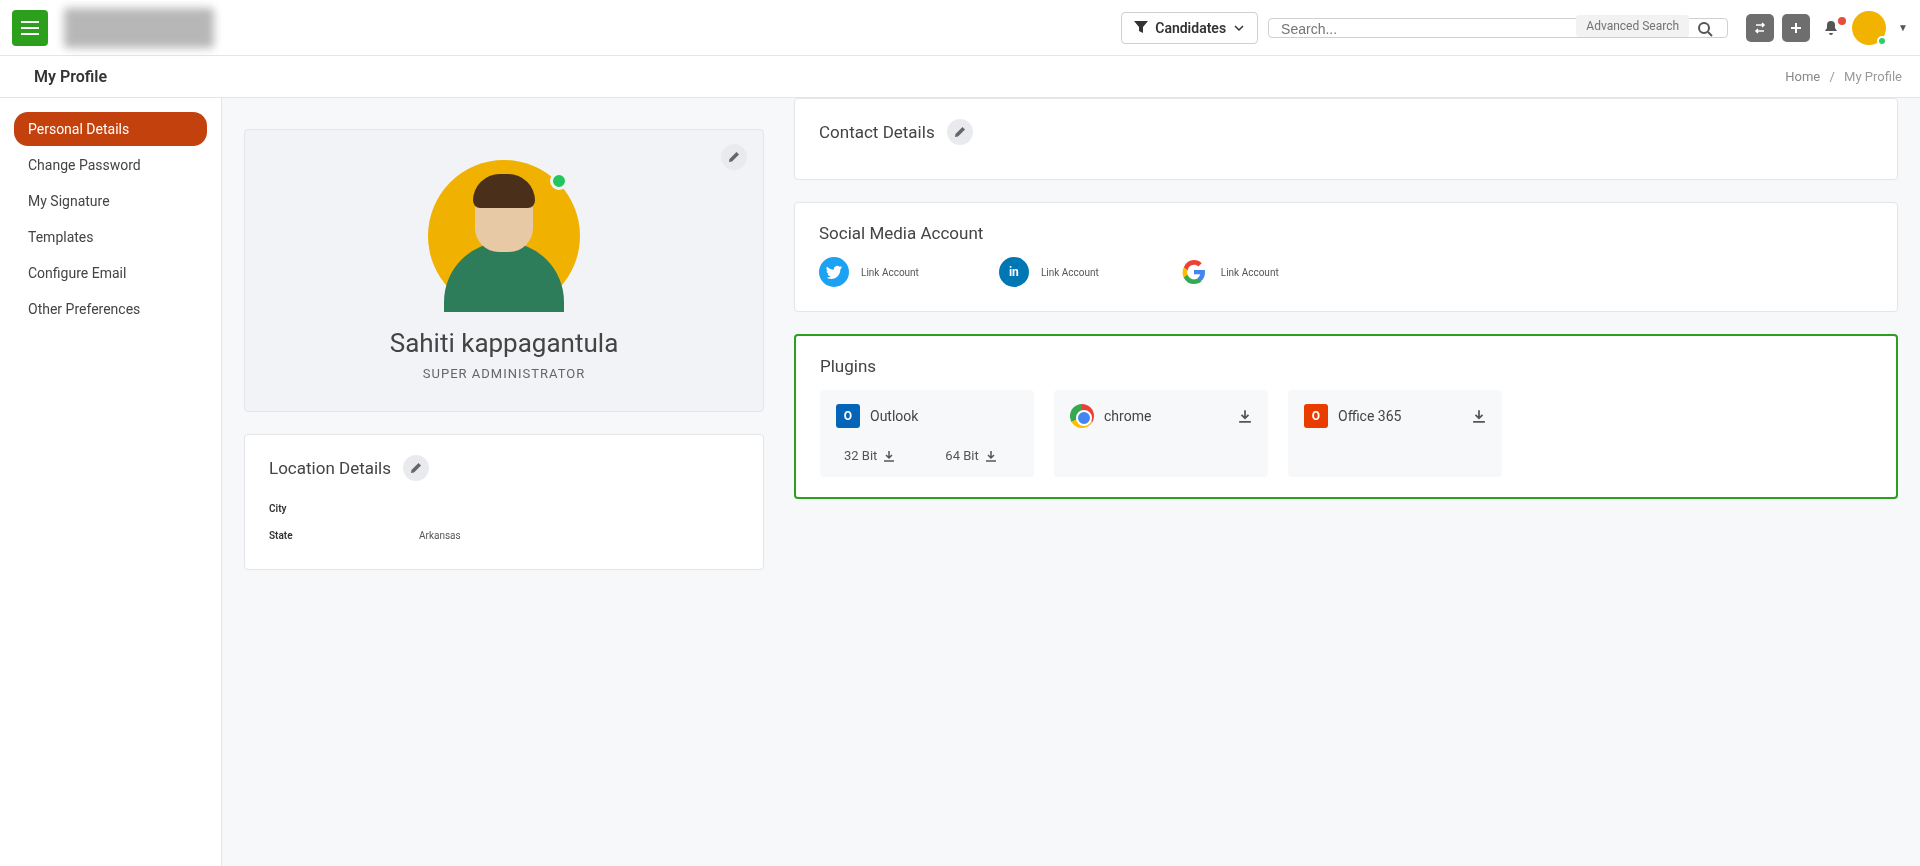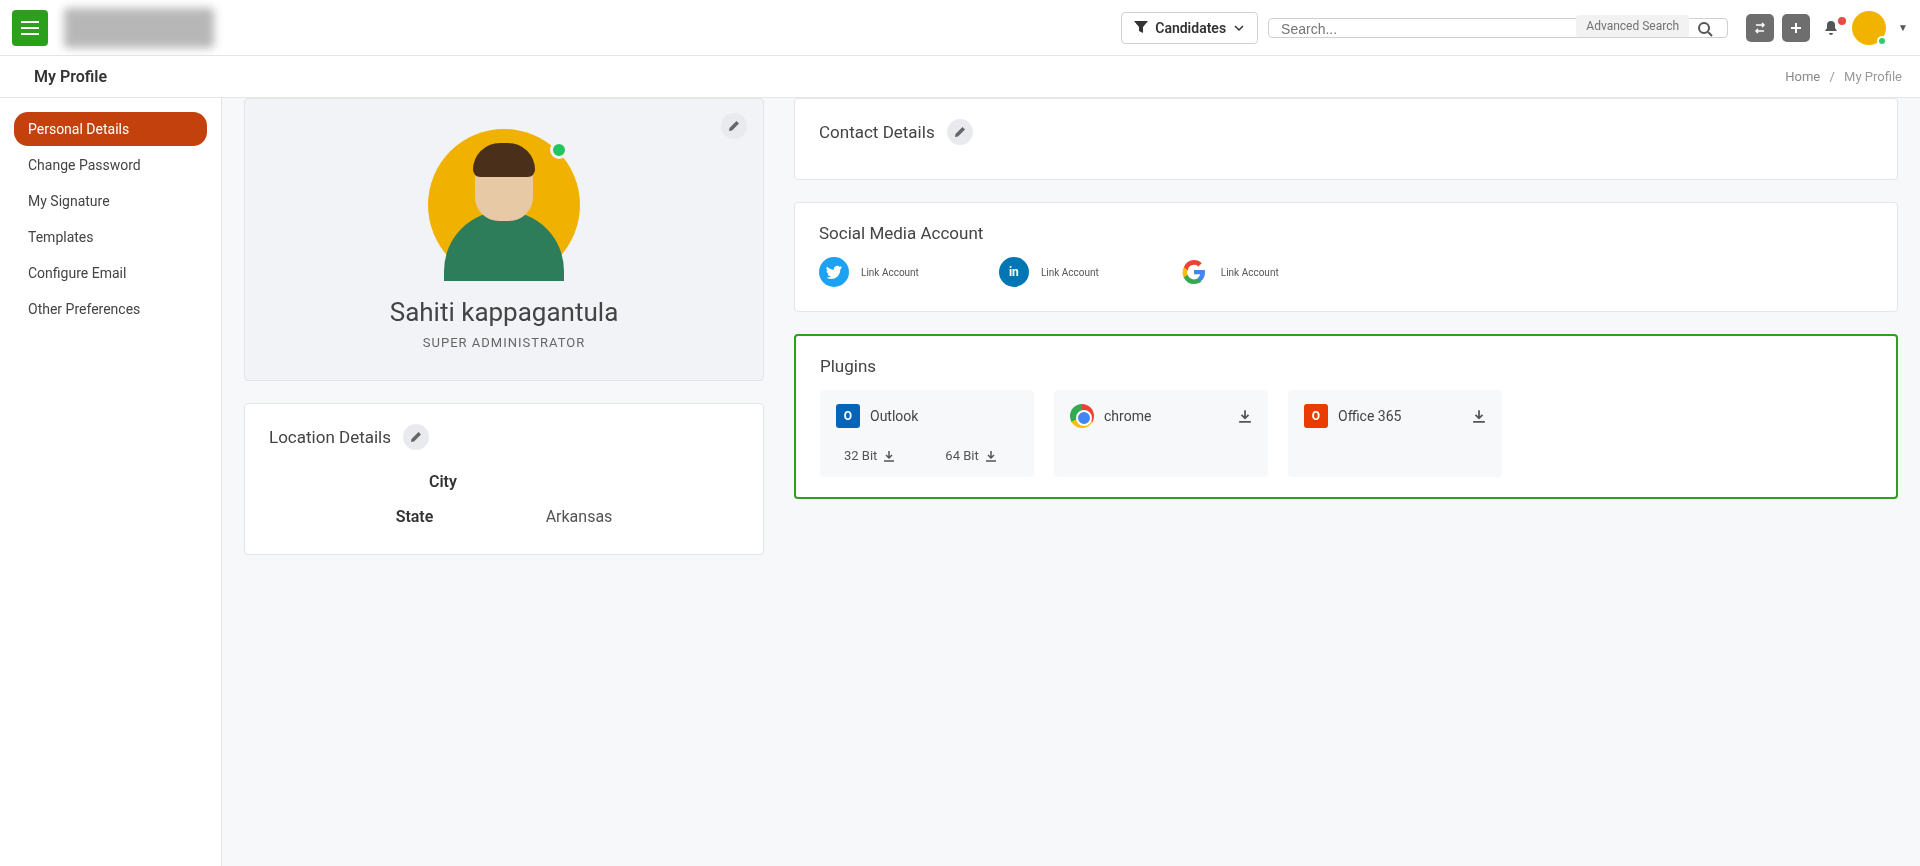--- a/index.html
+++ b/index.html
@@ -36,34 +36,34 @@
 .layout { display: flex; }
 .sidebar { width: 222px; border-right: 1px solid #e5e5e5; padding: 14px; min-height: calc(100vh - 98px); }
 .sidebar-item { padding: 9px 14px; font-size: 14px; color: #444; border-radius: 3px; cursor: pointer; margin-bottom: 2px; }
 .sidebar-item.active { background: #c2410c; color: #fff; font-weight: 400; border-radius: 14px; }
 .content { flex: 1; background: #f7f8fa; padding: 0 22px 30px; display: flex; gap: 30px; align-items: flex-start; }
 
 .col-left { width: 520px; }
 .col-right { flex: 1; }
 
 .card { background: #fff; border: 1px solid #e3e5e8; border-radius: 4px; margin-top: 0; margin-bottom: 22px; position: relative; }
-.profile-card { background: #f2f3f6; border: 1px solid #e3e5e8; border-radius: 4px; text-align: center; padding: 24px 20px 30px; position: relative; margin-bottom: 22px;}
+.profile-card { background: #f2f3f6; border: 1px solid #e3e5e8; border-radius: 4px; text-align: center; padding: 24px 20px 30px; position: relative; margin-bottom: 22px; margin-top: 31px;}
 .edit-pencil { position: absolute; top: 14px; right: 16px; width: 26px; height: 26px; border-radius: 50%; background: #e9eaed; display: flex; align-items: center; justify-content: center; cursor: pointer; }
 .avatar-large { width: 152px; height: 152px; border-radius: 50%; background: #f1b100; margin: 6px auto 16px; position: relative; overflow: visible; }
 .avatar-large .status { position: absolute; top: 12px; right: 12px; width: 18px; height: 18px; background: #22c55e; border-radius: 50%; border: 3px solid #f2f3f6; }
 .avatar-body { position:absolute; bottom:0; left:50%; transform:translateX(-50%); width:120px; height:70px; background:#2e7d5a; border-radius:60px 60px 0 0; }
 .avatar-head { position:absolute; top:22px; left:50%; transform:translateX(-50%); width:58px; height:70px; background:#e8c9a6; border-radius:28px 28px 24px 24px; }
 .avatar-hair { position:absolute; top:14px; left:50%; transform:translateX(-50%); width:62px; height:34px; background:#4a2f1a; border-radius:30px 30px 8px 8px; }
 .profile-name { font-size: 26px; color: #444; font-weight: 400; }
 .profile-role { font-size: 13px; letter-spacing: 1px; color: #666; margin-top: 8px; }
 
 .card-body { padding: 20px 24px; }
 .card-title { font-size: 17px; color: #444; display: inline-block; }
 .card-title-row { display: flex; align-items: center; gap: 12px; margin-bottom: 14px; }
-.field-row { display: flex; padding: 8px 0; font-size: 16px; justify-content: center; }
+.field-row { display: flex; padding: 8px 0; font-size: 10px; }
 .field-label { width: 150px; color: #333; font-weight: 600; }
 .field-value { color: #555; }
 .blurred { filter: blur(5px); background: #ccc; color: transparent; border-radius: 3px; display: inline-block; min-width: 180px; height: 14px; }
 
 .contact-grid { display: grid; grid-template-columns: 150px 1fr 110px; gap: 10px 8px; font-size: 14px; align-items: center; }
 .contact-grid .lab { font-weight: 600; color: #333; }
 .contact-grid .val { color: #555; }
 
 .social-row { display: flex; gap: 80px; padding: 14px 0 4px; align-items: center; }
 .social-item { display: flex; align-items: center; gap: 12px; }

